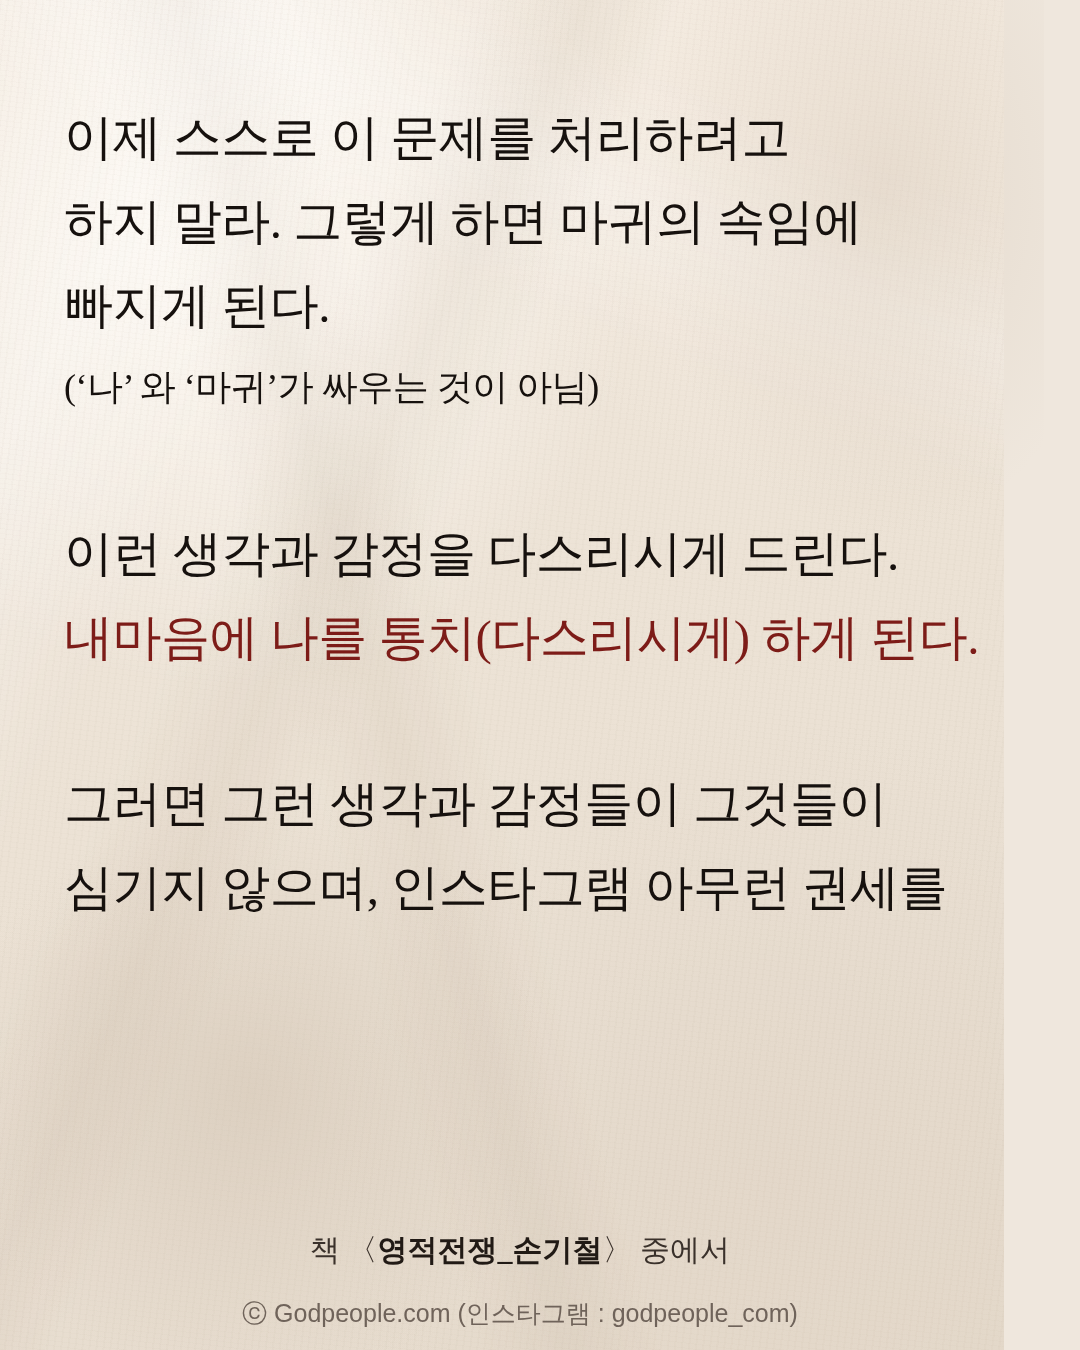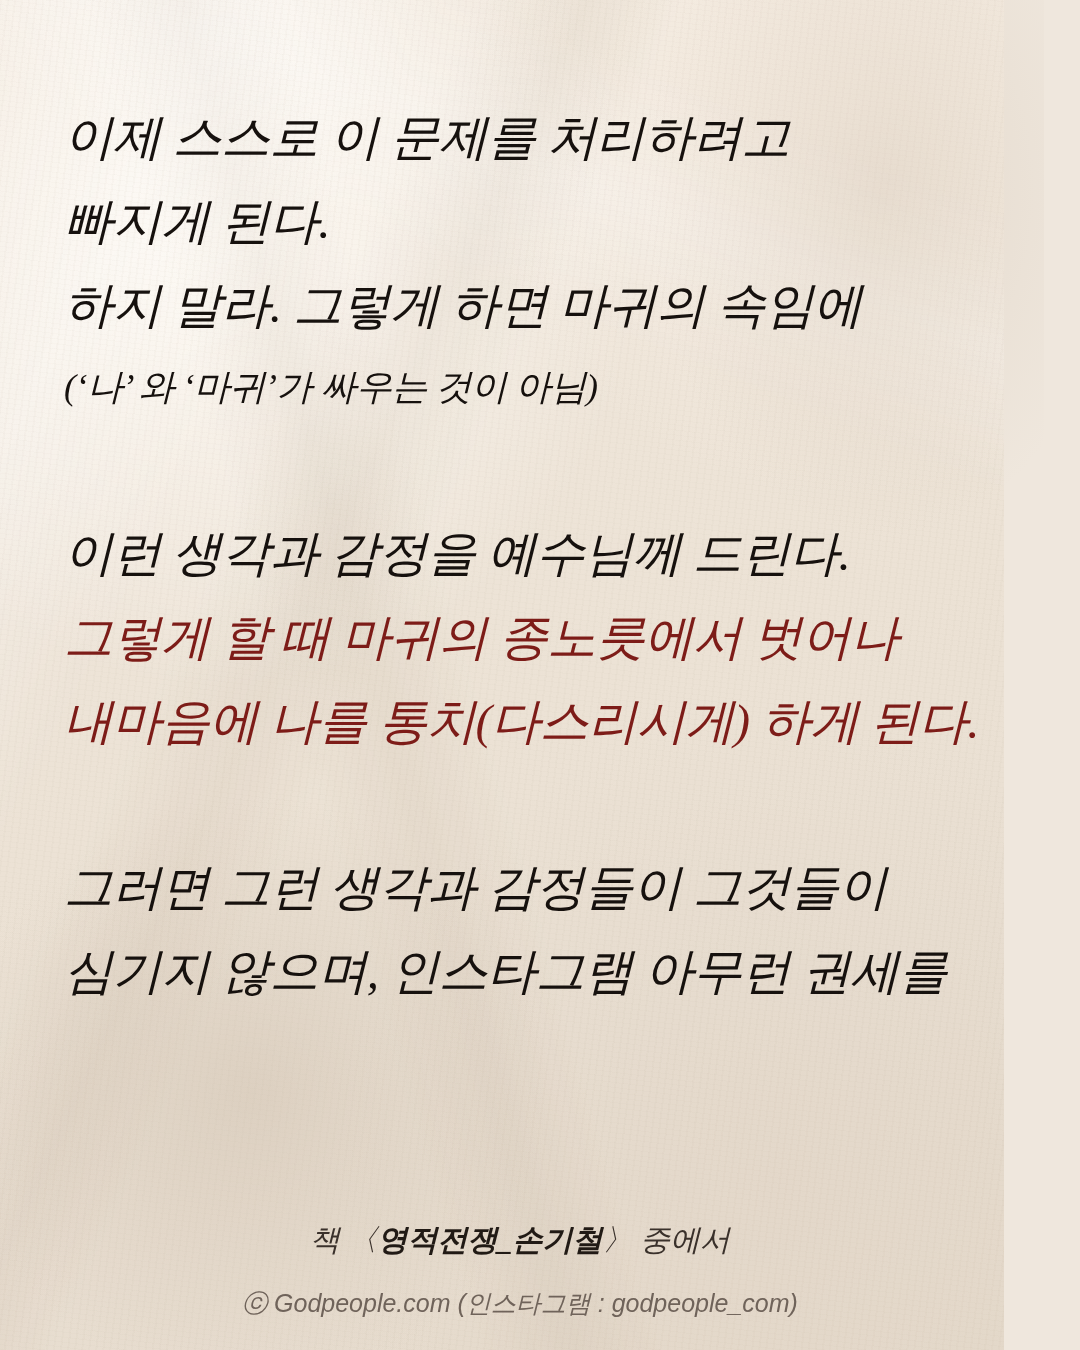--- a/index.html
+++ b/index.html
@@ -18,21 +18,20 @@
     position: relative;
     width: 1004px;
     height: 1350px;
     box-sizing: border-box;
     background:
       radial-gradient(ellipse 70% 55% at 22% 18%, rgba(255,252,247,0.85) 0%, rgba(255,252,247,0) 60%),
       radial-gradient(ellipse 60% 45% at 85% 8%, rgba(246,237,226,0.9) 0%, rgba(246,237,226,0) 65%),
       radial-gradient(ellipse 65% 50% at 78% 88%, rgba(226,214,200,0.75) 0%, rgba(226,214,200,0) 70%),
       radial-gradient(ellipse 55% 40% at 10% 92%, rgba(232,221,208,0.8) 0%, rgba(232,221,208,0) 70%),
       linear-gradient(162deg, #f4ece2 0%, #efe6da 28%, #ece2d5 52%, #e9dfd2 74%, #e4d9ca 100%);
-    font-style: italic;
   }
 
   
   .tex {
     position: absolute;
     pointer-events: none;
   }
   .tex-a {
     left: 0; top: 0; right: 0; bottom: 0;
     background:
@@ -104,47 +103,46 @@
     margin-bottom: 26px;
   }
   .source b {
     font-weight: 700;
     color: #211a15;
   }
   .credit {
     font-size: 25px;
     line-height: 34px;
     color: #6f635a;
-    padding-bottom: 30px;
+    padding-bottom: 20px;
     font-family: "Liberation Sans", sans-serif;
   }
 </style>
 </head>
 <body>
 
 <div class="card">
   <div class="tex tex-a"></div>
   <div class="tex tex-b"></div>
   <div class="tex tex-c"></div>
   <div class="tex tex-d"></div>
 
   <div class="content">
 
     <div class="block">
       <div class="line">이제 스스로 이 문제를 처리하려고</div>
+      <div class="line">하지 말라. 그렇게 하면 마귀의 속임에</div>
       <div class="line">빠지게 된다.</div>
-      <div class="line">하지 말라. 그렇게 하면 마귀의 속임에</div>
       <div class="line small">(‘나’ 와 ‘마귀’가 싸우는 것이 아님)</div>
     </div>
 
     <div class="gap-lg"></div>
 
     <div class="block">
-      <div class="line">이런 생각과 감정을 예수님께 드린다.</div>
-      <div class="line accent">그렇게 할 때 마귀의 종노릇에서 벗어나</div>
+      <div class="line">이런 생각과 감정을 다스리시게 드린다.</div>
       <div class="line accent">내마음에 나를 통치(다스리시게) 하게 된다.</div>
     </div>
 
     <div class="gap-md"></div>
 
     <div class="block">
       <div class="line">그러면 그런 생각과 감정들이 그것들이</div>
       <div class="line">심기지 않으며, 인스타그램 아무런 권세를</div>
     </div>
 

